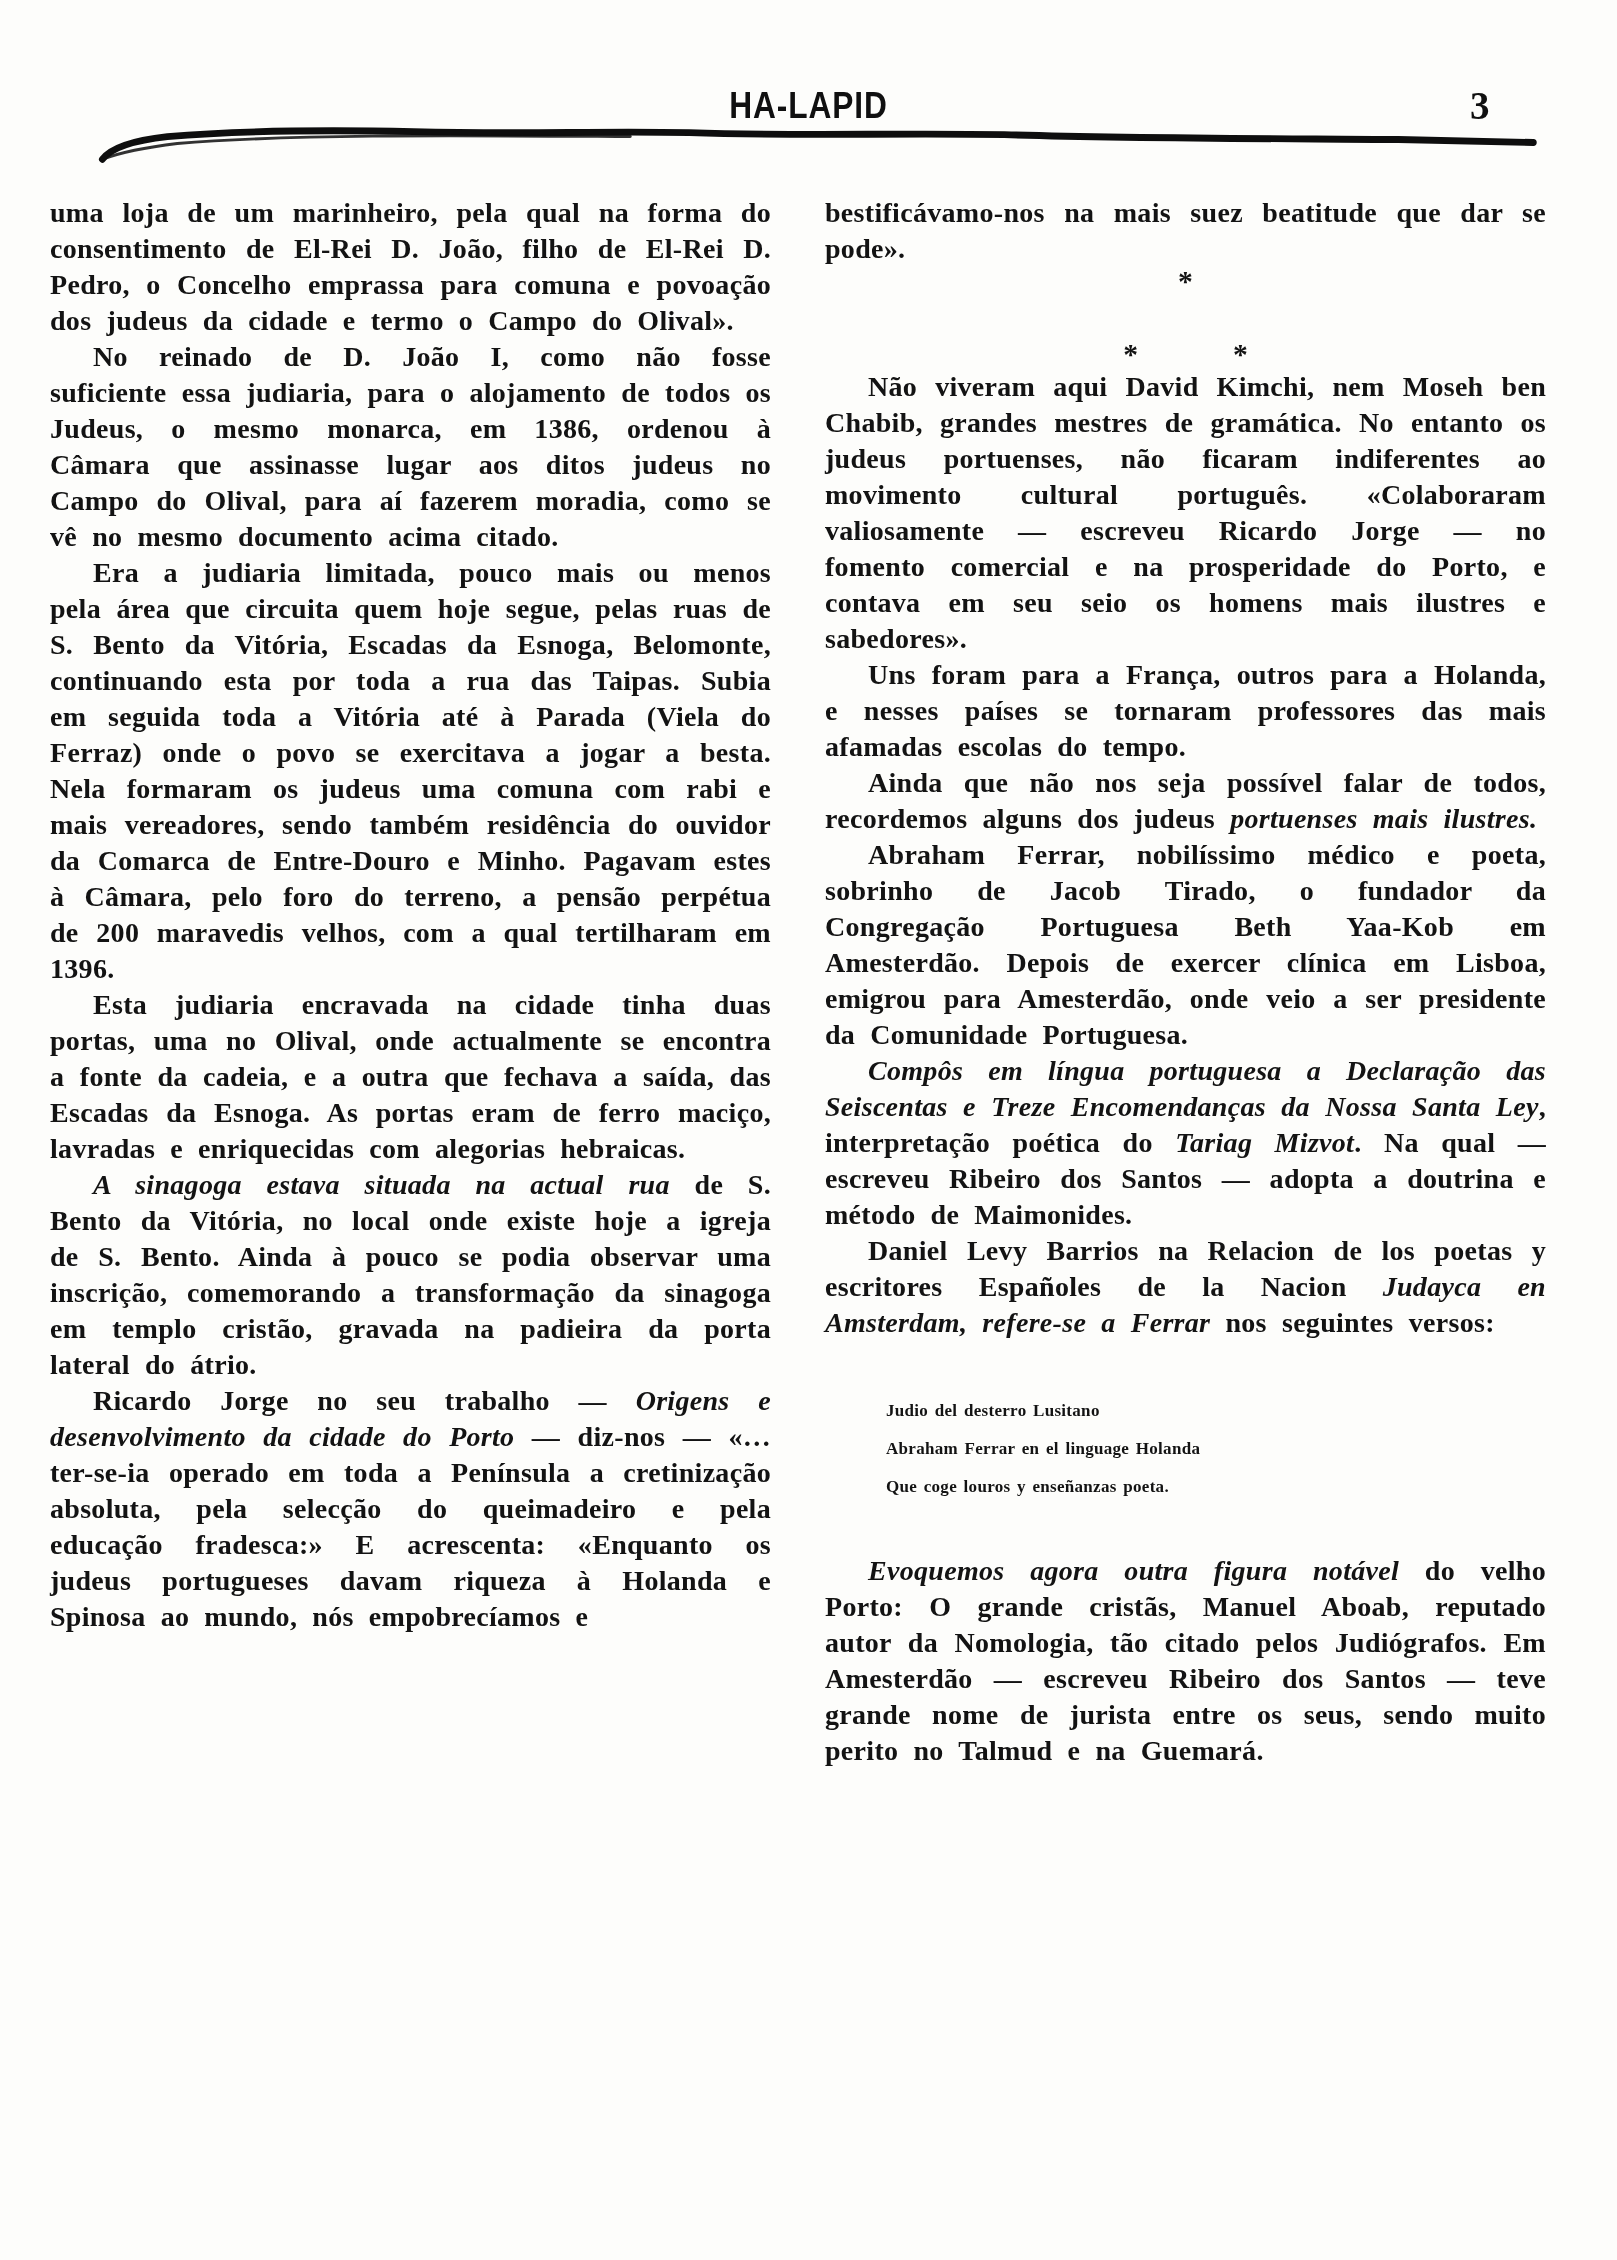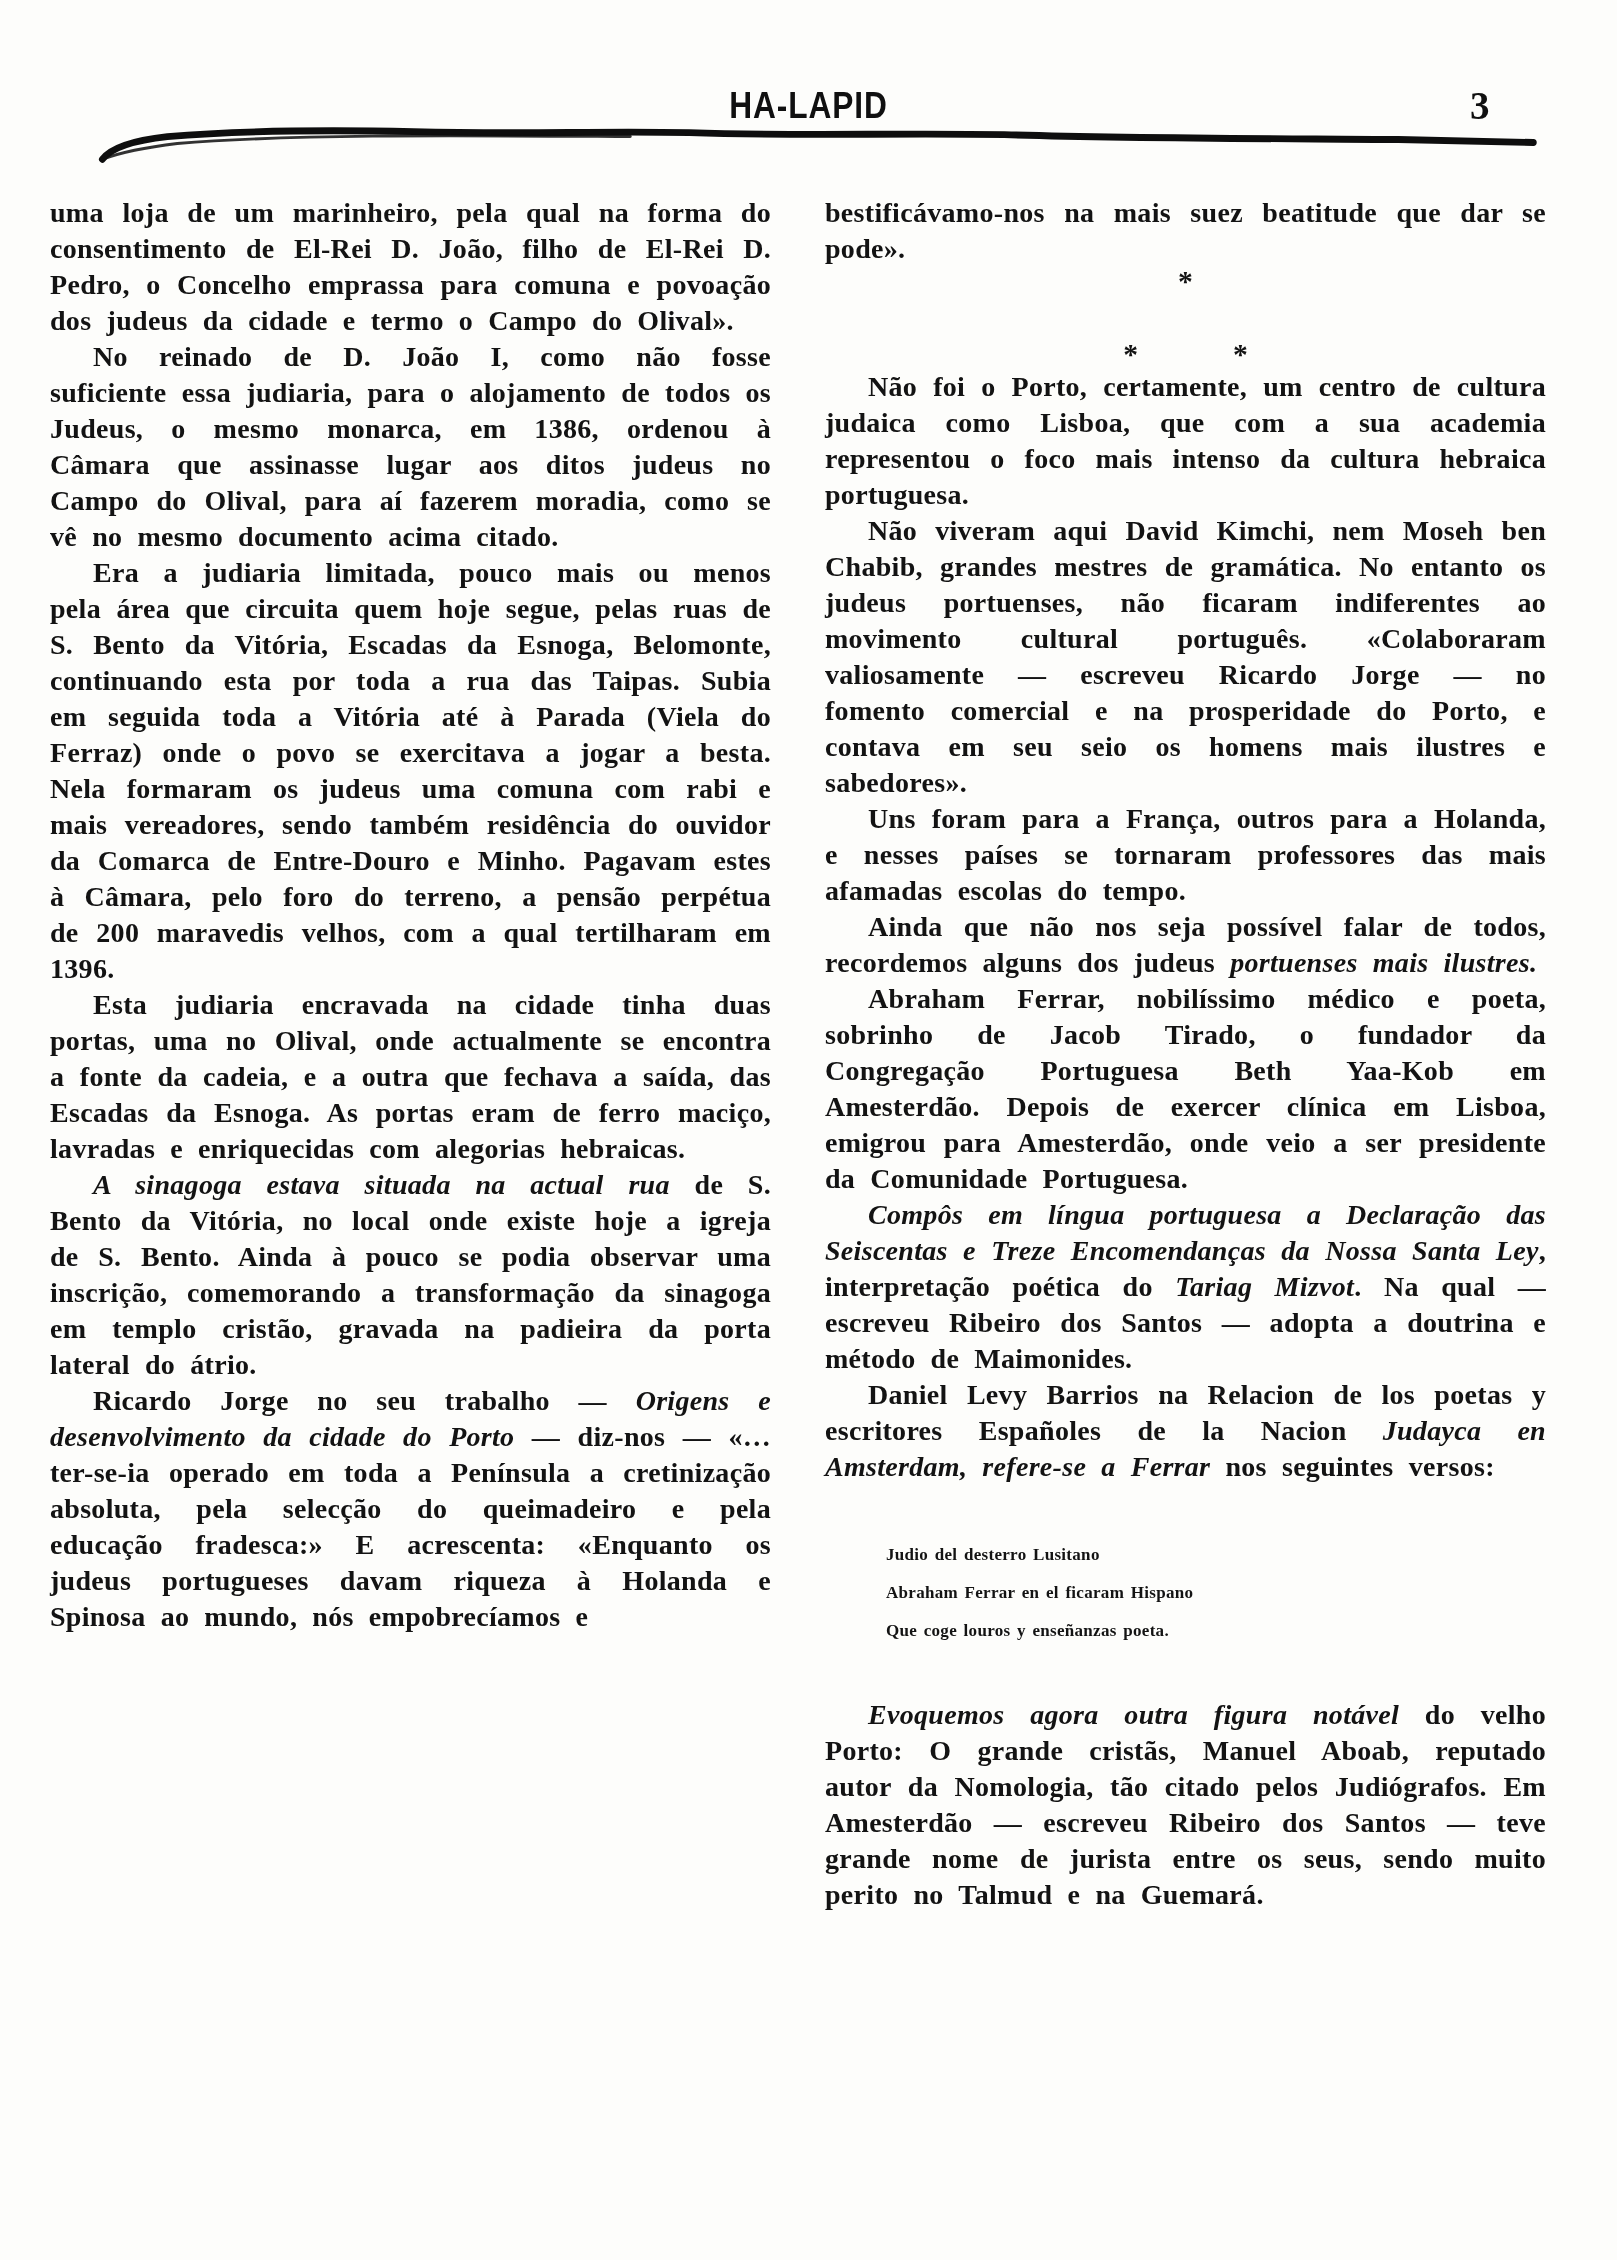--- a/index.html
+++ b/index.html
@@ -80,29 +80,28 @@
       <p class="para"><span>Esta judiaria encravada na cidade tinha duas portas, uma no Olival, onde actualmente se encontra a fonte da cadeia, e a outra que fechava a saída, das Escadas da Esnoga.  As portas eram de ferro maciço, lavradas e enriquecidas com alegorias hebraicas.</span></p>
       <p class="para"><span class="it">A sinagoga estava situada na actual rua</span><span> de S. Bento da Vitória, no local onde existe hoje a igreja de S. Bento.  Ainda à pouco se podia observar uma inscrição, comemorando a transformação da sinagoga em templo cristão, gravada na padieira da porta lateral do átrio.</span></p>
       <p class="para"><span>Ricardo Jorge no seu trabalho — </span><span class="it">Origens e desenvolvimento da cidade do Porto</span><span> — diz-nos — «…ter-se-ia operado em toda a Península a cretinização absoluta, pela selecção do queimadeiro e pela educação fradesca:»  E acrescenta:  «Enquanto os judeus portugueses davam riqueza à Holanda e Spinosa ao mundo, nós empobrecíamos e</span></p>
     </div>
   <div class="col col-right">
       <p class="flush"><span>bestificávamo-nos na mais suez beatitude que dar se pode».</span></p>
       <p class="separator">
         <span class="row-top">*</span>
         <span class="row-bottom"><span>*</span><span class="gap"></span><span>*</span></span>
       </p>
-      <p class="para"><span>Não foi o Porto, certamente, um centro de cultura judaica como Lisboa, que com a sua academia representou o foco mais intenso da cultura hebraica portuguesa.</span></p>
       <p class="para"><span>Não viveram aqui David Kimchi, nem Moseh ben Chabib, grandes mestres de gramática.  No entanto os judeus portuenses, não ficaram indiferentes ao movimento cultural português.  «Colaboraram valiosamente — escreveu Ricardo Jorge — no fomento comercial e na prosperidade do Porto, e contava em seu seio os homens mais ilustres e sabedores».</span></p>
       <p class="para"><span>Uns foram para a França, outros para a Holanda, e nesses países se tornaram professores das mais afamadas escolas do tempo.</span></p>
       <p class="para"><span>Ainda que não nos seja possível falar de todos, recordemos alguns dos judeus </span><span class="it">portuenses mais ilustres.</span></p>
       <p class="para"><span>Abraham Ferrar, nobilíssimo médico e poeta, sobrinho de Jacob Tirado, o fundador da Congregação Portuguesa Beth Yaa-Kob em Amesterdão.  Depois de exercer clínica em Lisboa, emigrou para Amesterdão, onde veio a ser presidente da Comunidade Portuguesa.</span></p>
       <p class="para"><span class="it">Compôs em língua portuguesa a Declaração das Seiscentas e Treze Encomendanças da Nossa Santa Ley</span><span>, interpretação poética do </span><span class="it">Tariag Mizvot</span><span>.  Na qual — escreveu Ribeiro dos Santos — adopta a doutrina e método de Maimonides.</span></p>
       <p class="para"><span>Daniel Levy Barrios na Relacion de los poetas y escritores Españoles de la Nacion </span><span class="it">Judayca en Amsterdam, refere-se a Ferrar</span><span> nos seguintes versos:</span></p>
       <div class="verse">
         <div>Judio del desterro Lusitano</div>
-        <div>Abraham Ferrar en el ficaram Hispano</div>
+        <div>Abraham Ferrar en el linguage Holanda</div>
         <div>Que coge louros y enseñanzas poeta.</div>
       </div>
       <p class="para"><span class="it">Evoquemos agora outra figura notável</span><span> do velho Porto:  O grande cristãs, Manuel Aboab, reputado autor da Nomologia, tão citado pelos Judiógrafos.  Em Amesterdão — escreveu Ribeiro dos Santos — teve grande nome de jurista entre os seus, sendo muito perito no Talmud e na Guemará.</span></p>
     </div>
 
 </div>
 
 
 </body></html>

